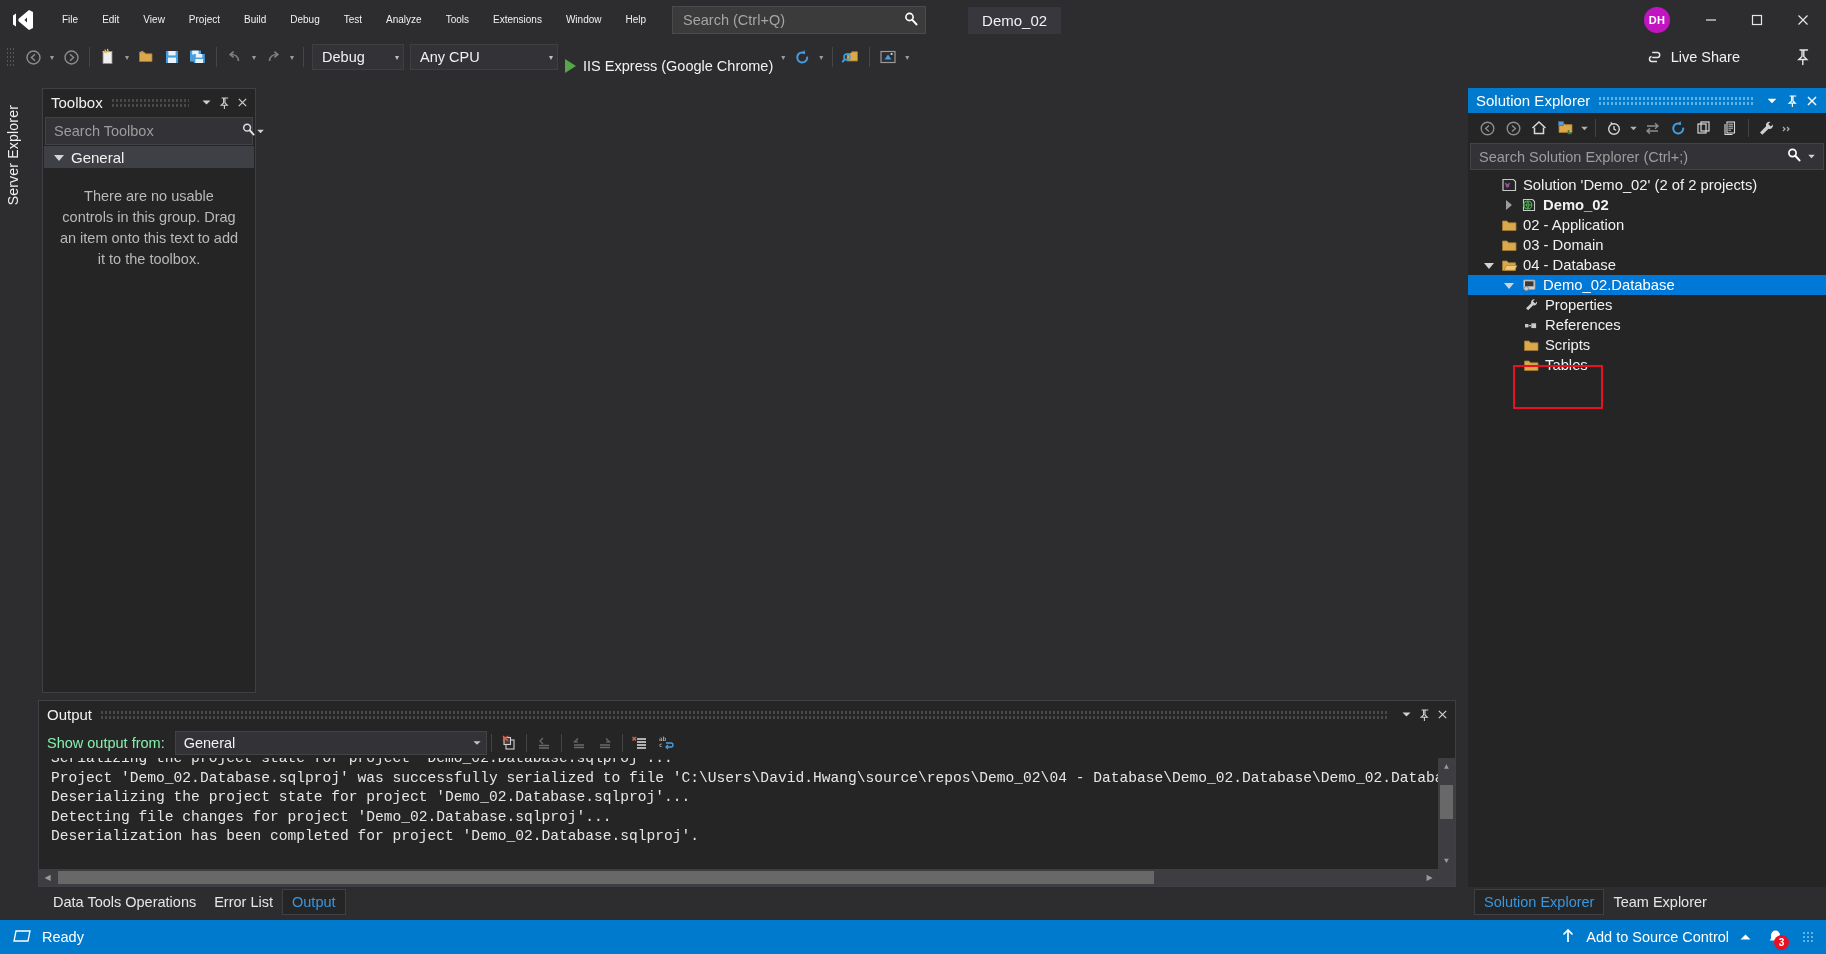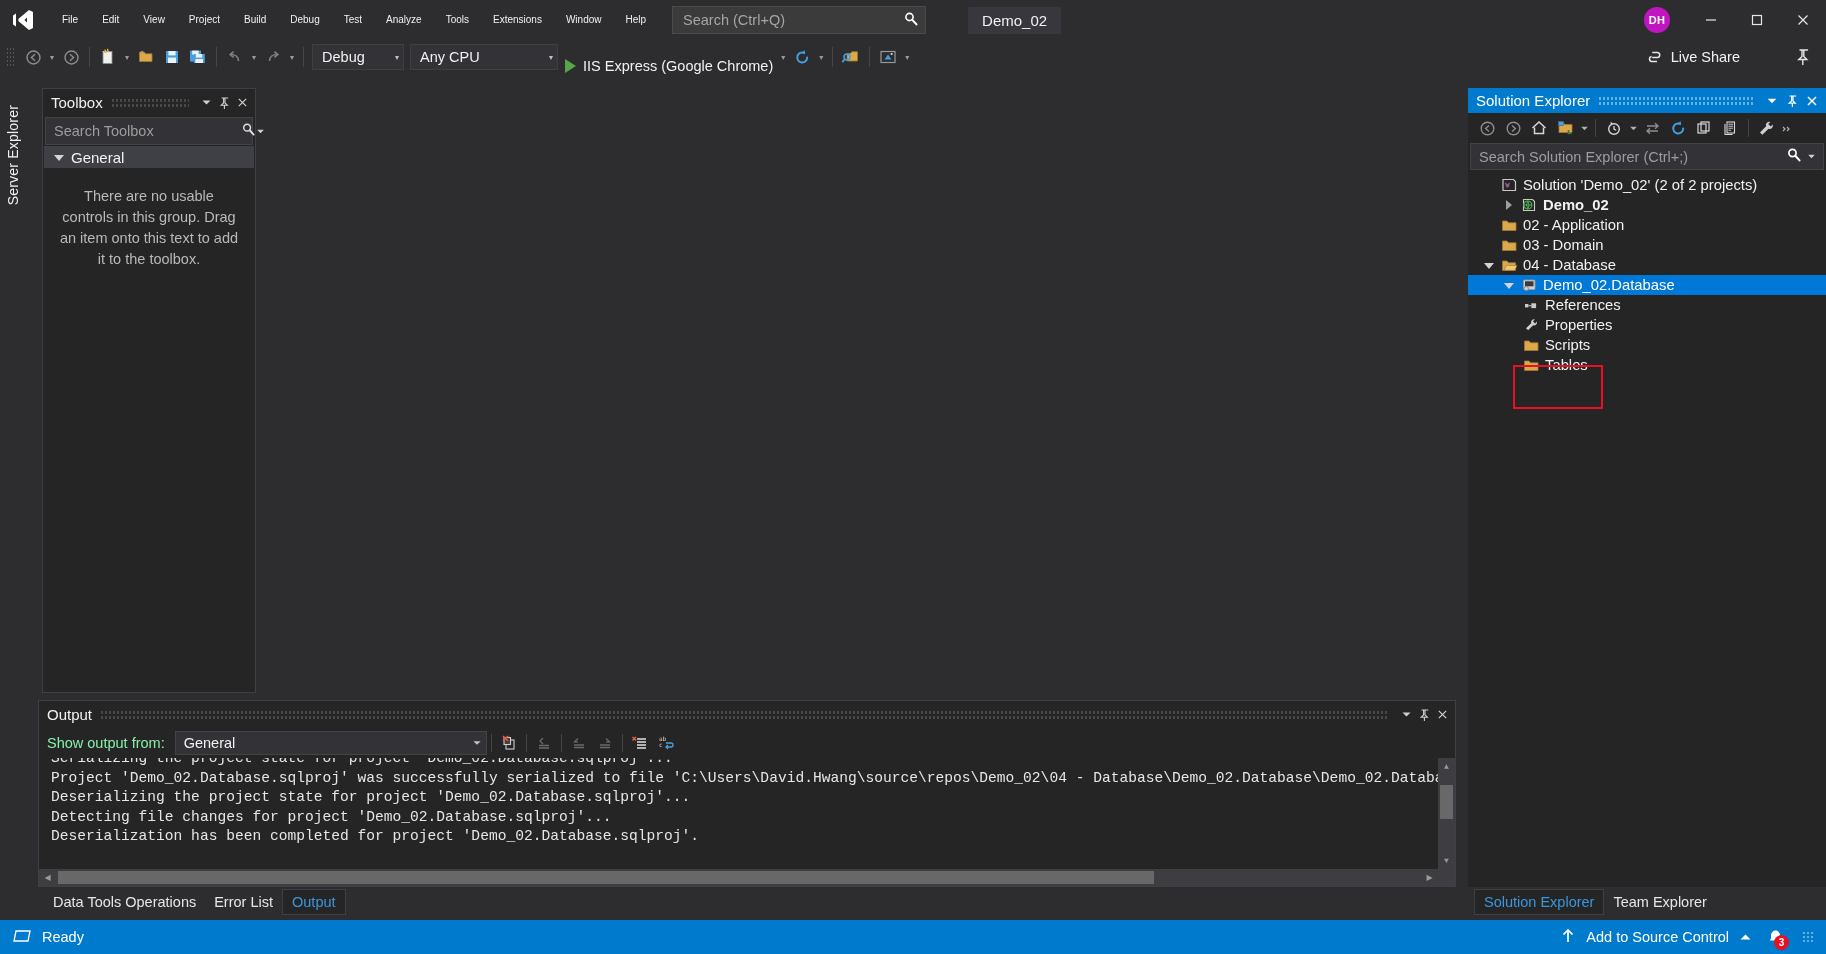--- a/index.html
+++ b/index.html
@@ -787,36 +787,36 @@
             <rect x="2.5" y="3" width="11.5" height="9.5" rx="1" fill="#d0d0d0" stroke="#9a9a9a" stroke-width=".8"></rect>
             <rect x="4" y="4.3" width="8.5" height="5" fill="#3a3a3c"></rect>
             <circle cx="5.2" cy="11.6" r="2.2" fill="#d0d0d0" stroke="#7a7a7a" stroke-width=".8"></circle>
           </svg>
       </span>
       <span class="tlabel">Demo_02.Database</span>
     </div>
 
     <div class="tnode" style="padding-left:52px;">
       <span class="tico">
+        <svg width="17" height="16" viewBox="0 0 18 17">
+            <path d="M12.6 2.6 a3.2 3.2 0 0 0-4 4 L3.2 12 l2.2 2.2 l5.4-5.4 a3.2 3.2 0 0 0 4-4 L12.9 6.8 L10.5 4.4 Z" fill="#cfcfcf"></path>
+          </svg>
+      </span>
+      <span class="tlabel">Properties</span>
+    </div>
+
+    <div class="tnode" style="padding-left:52px;">
+      <span class="tico">
         <svg width="17" height="14" viewBox="0 0 17 14">
             <rect x="2" y="6" width="3.4" height="3.4" fill="#c9c9c9"></rect>
             <path d="M5.6 7.7 H8" stroke="#c9c9c9" stroke-width="1.2"></path>
             <rect x="8.3" y="5.3" width="4.8" height="4.8" fill="#c9c9c9"></rect>
           </svg>
       </span>
       <span class="tlabel">References</span>
-    </div>
-
-    <div class="tnode" style="padding-left:52px;">
-      <span class="tico">
-        <svg width="17" height="16" viewBox="0 0 18 17">
-            <path d="M12.6 2.6 a3.2 3.2 0 0 0-4 4 L3.2 12 l2.2 2.2 l5.4-5.4 a3.2 3.2 0 0 0 4-4 L12.9 6.8 L10.5 4.4 Z" fill="#cfcfcf"></path>
-          </svg>
-      </span>
-      <span class="tlabel">Properties</span>
     </div>
 
     <div class="tnode" style="padding-left:52px;">
       <span class="tico">
         <svg width="17" height="15" viewBox="0 0 17 15">
             <path d="M1.5 12.5 V3 H6 L7.5 4.8 H15 V12.5 Z" fill="#dba84c" stroke="#a37a2e" stroke-width=".8"></path>
           </svg>
       </span>
       <span class="tlabel">Scripts</span>
     </div>

